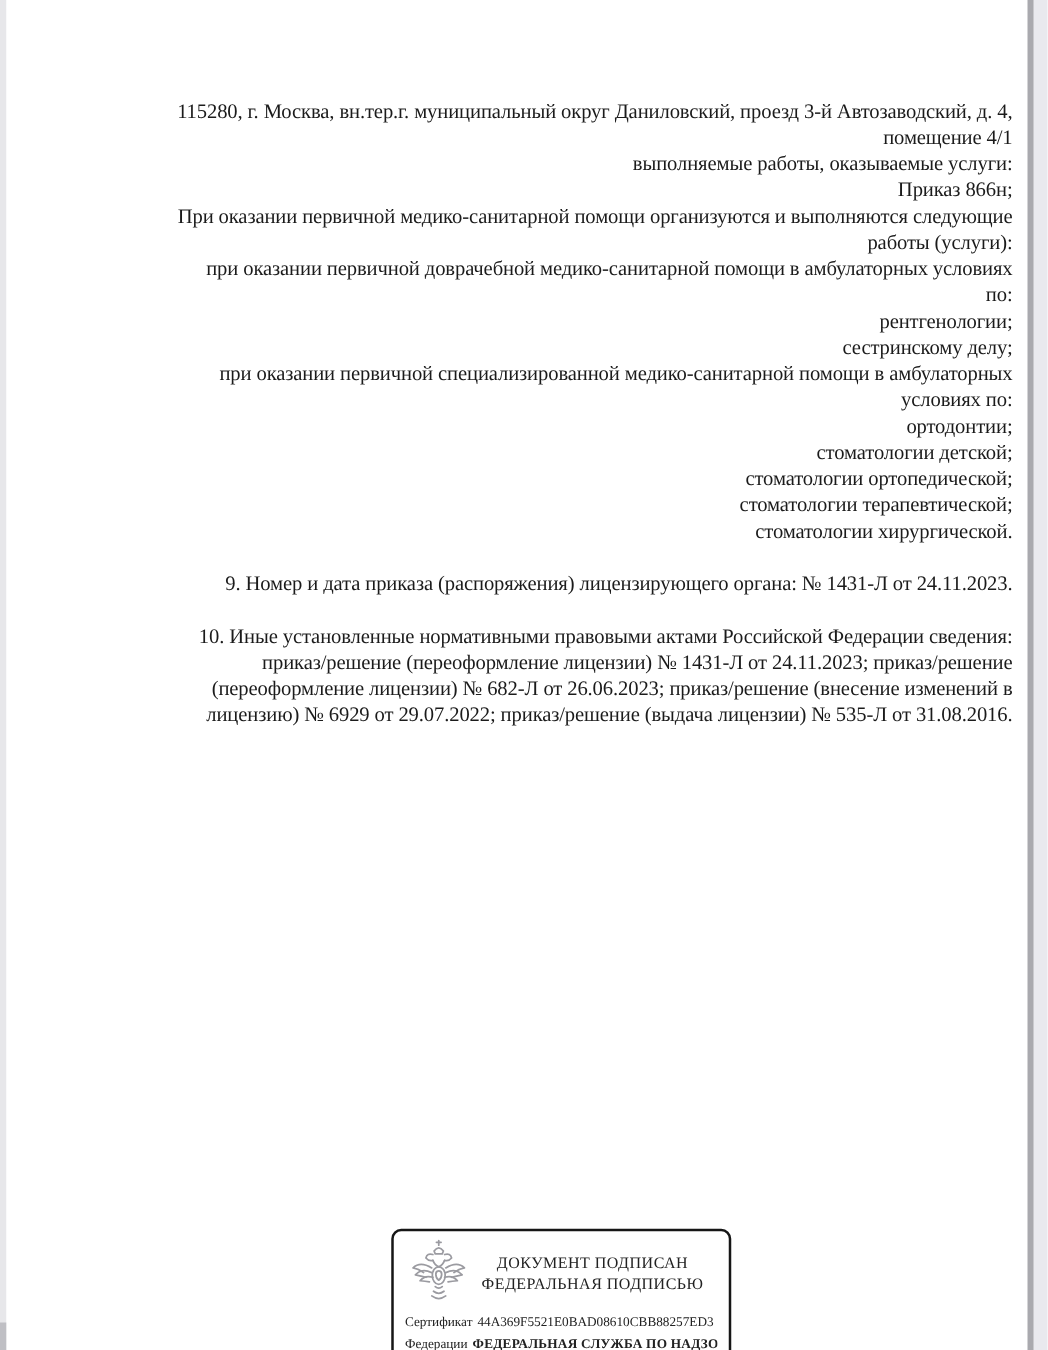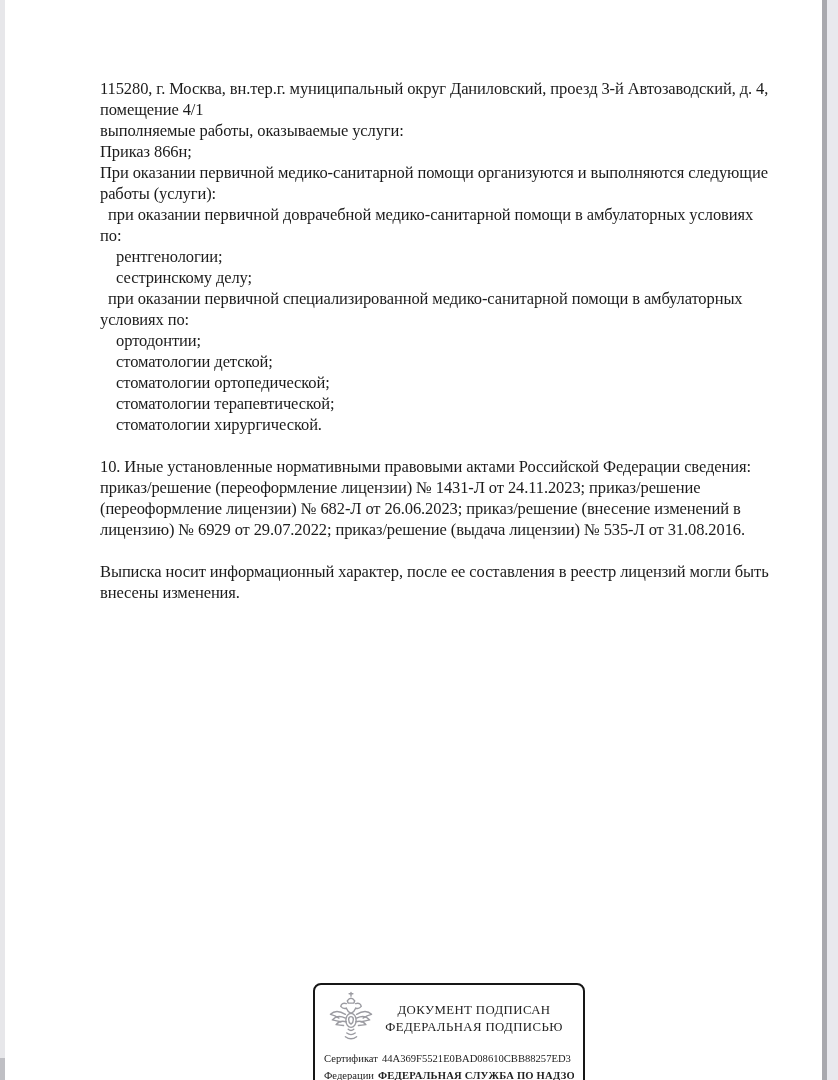--- a/index.html
+++ b/index.html
@@ -47,20 +47,21 @@
     left: 95px; top: 78px;
     width: 710px;
     color: #1b1b1b;
     font-size: 16.5px;
     line-height: 21px;
     letter-spacing: -0.1px;
   }
   .para {
     white-space: pre;
     margin: 0 0 21px 0;
+    text-align: right;
   }
   .para:last-child { margin-bottom: 0; }
   
   .stamp {
     position: absolute;
     left: 308px; top: 963px;
     width: 272px; height: 114px;
     box-sizing: border-box;
     border: 2.5px solid #161616;
     border-radius: 8px;
@@ -115,26 +116,25 @@
 по:
     рентгенологии;
     сестринскому делу;
   при оказании первичной специализированной медико-санитарной помощи в амбулаторных
 условиях по:
     ортодонтии;
     стоматологии детской;
     стоматологии ортопедической;
     стоматологии терапевтической;
     стоматологии хирургической.</div>
+    <div class="para">9. Номер и дата приказа (распоряжения) лицензирующего органа: № 1431-Л от 24.11.2023.</div>
     <div class="para">10. Иные установленные нормативными правовыми актами Российской Федерации сведения:
 приказ/решение (переоформление лицензии) № 1431-Л от 24.11.2023; приказ/решение
 (переоформление лицензии) № 682-Л от 26.06.2023; приказ/решение (внесение изменений в
 лицензию) № 6929 от 29.07.2022; приказ/решение (выдача лицензии) № 535-Л от 31.08.2016.</div>
-    <div class="para">Выписка носит информационный характер, после ее составления в реестр лицензий могли быть
-внесены изменения.</div>
   </div>
 
   <div class="stamp">
     <div class="stamp-top">
       <span class="stamp-emblem">
         <svg viewBox="0 0 100 120" width="50" height="56" aria-hidden="true">
           <g stroke="#9b9ba1" fill="none" stroke-width="3" stroke-linejoin="round" stroke-linecap="round">
             <path d="M50 3 v8 M46 6 h8"></path>
             <path d="M42 21 q8 -11 16 0 l-2 5 h-12 z"></path>
             <path d="M40 27 q-10 -3 -12 6 q5 6 12 4"></path>

